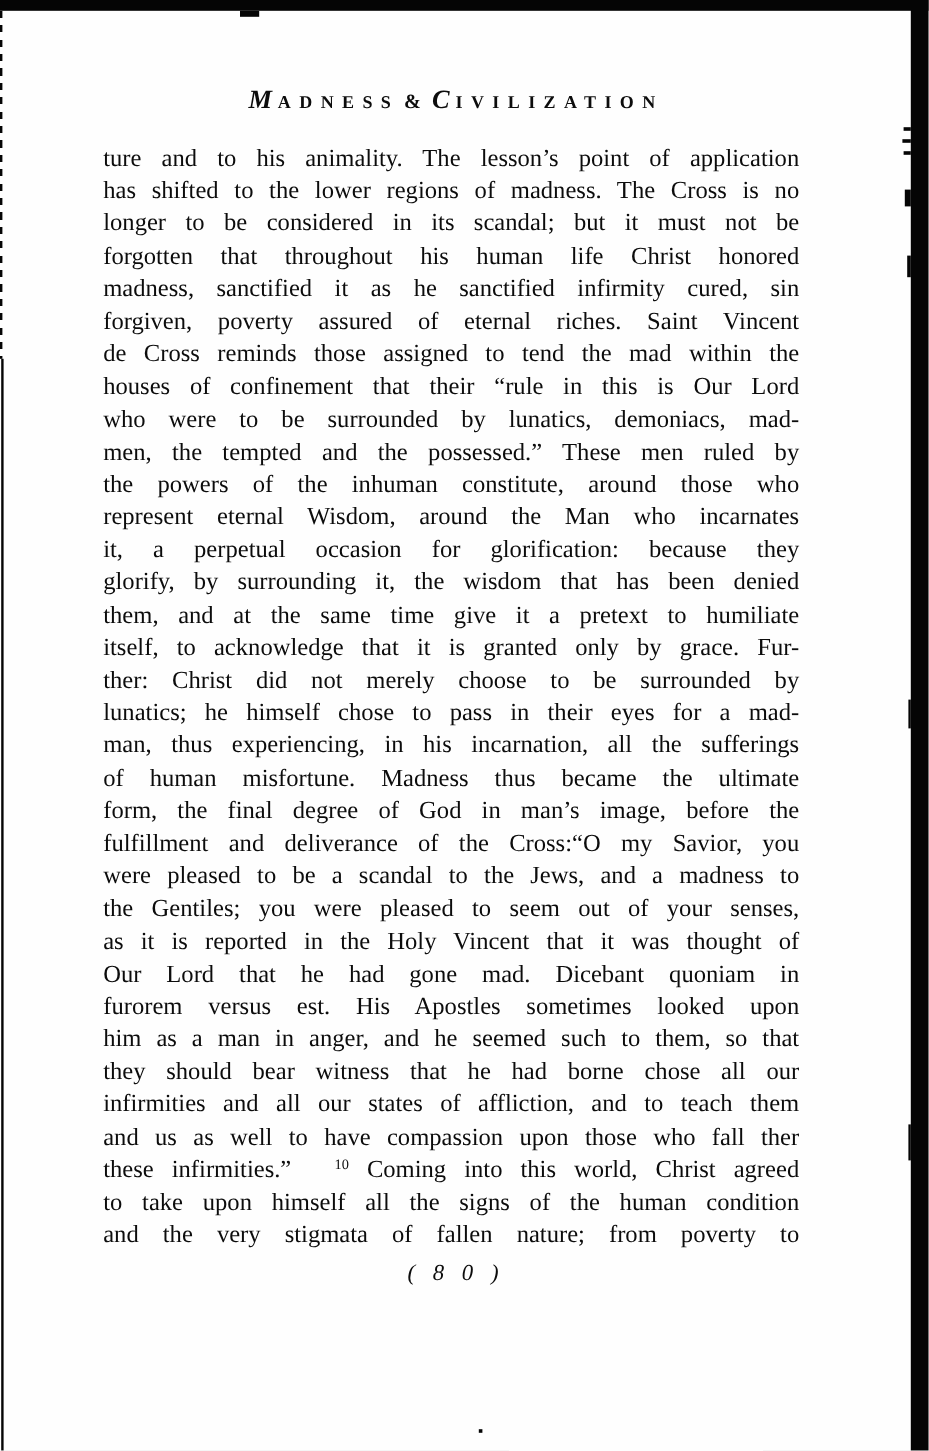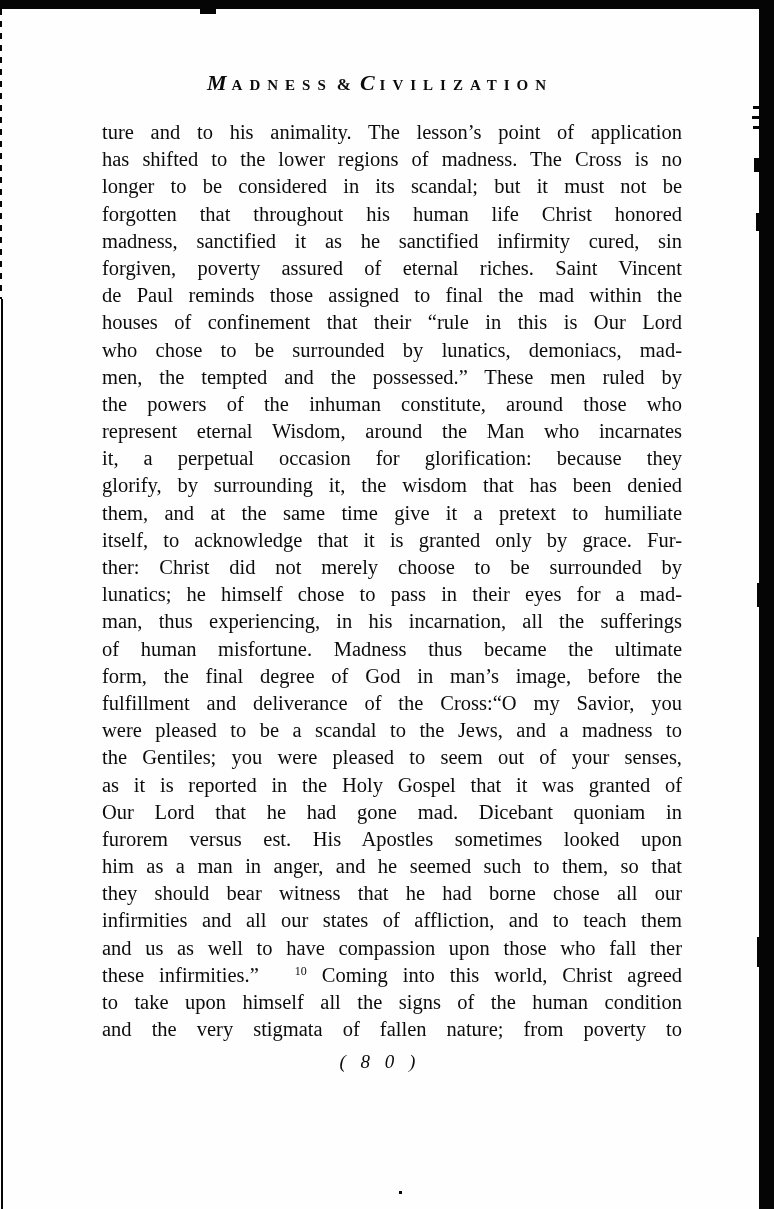--- a/index.html
+++ b/index.html
@@ -72,21 +72,21 @@
     font-weight: 600;
   }
   .running-head .amp {
     font-size: 17px;
     font-weight: 700;
     margin: 0 9px 0 4px;
   }
   
   .body-text {
     position: absolute;
-    top: 119px; left: 102px;
+    top: 119px; left: 86px;
     width: 580px;
   }
   .text-line {
     height: 27.2px;
     line-height: 27.2px;
     font-size: 20.5px;
     text-align: justify;
     text-align-last: justify;
     text-justify: inter-word;
     word-spacing: 1.5px;
@@ -132,39 +132,39 @@
     <span class="initial">M</span><span class="caps">ADNESS</span><span class="amp">&amp;</span><span class="initial">C</span><span class="caps">IVILIZATION</span>
   </div>
 
   <div class="body-text">
       <div class="text-line"><span>ture and to his animality. The lesson’s point of application</span></div>
       <div class="text-line"><span>has shifted to the lower regions of madness. The Cross is no</span></div>
       <div class="text-line"><span>longer to be considered in its scandal; but it must not be</span></div>
       <div class="text-line"><span>forgotten that throughout his human life Christ honored</span></div>
       <div class="text-line"><span>madness, sanctified it as he sanctified infirmity cured, sin</span></div>
       <div class="text-line"><span>forgiven, poverty assured of eternal riches. Saint Vincent</span></div>
-      <div class="text-line"><span>de Paul reminds those assigned to final the mad within the</span></div>
+      <div class="text-line"><span>de Cross reminds those assigned to tend the mad within the</span></div>
       <div class="text-line"><span>houses of confinement that their “rule in this is Our Lord</span></div>
-      <div class="text-line"><span>who chose to be surrounded by lunatics, demoniacs, mad-</span></div>
+      <div class="text-line"><span>who were to be surrounded by lunatics, demoniacs, mad-</span></div>
       <div class="text-line"><span>men, the tempted and the possessed.” These men ruled by</span></div>
       <div class="text-line"><span>the powers of the inhuman constitute, around those who</span></div>
       <div class="text-line"><span>represent eternal Wisdom, around the Man who incarnates</span></div>
       <div class="text-line"><span>it, a perpetual occasion for glorification: because they</span></div>
       <div class="text-line"><span>glorify, by surrounding it, the wisdom that has been denied</span></div>
       <div class="text-line"><span>them, and at the same time give it a pretext to humiliate</span></div>
       <div class="text-line"><span>itself, to acknowledge that it is granted only by grace. Fur-</span></div>
       <div class="text-line"><span>ther: Christ did not merely choose to be surrounded by</span></div>
       <div class="text-line"><span>lunatics; he himself chose to pass in their eyes for a mad-</span></div>
       <div class="text-line"><span>man, thus experiencing, in his incarnation, all the sufferings</span></div>
       <div class="text-line"><span>of human misfortune. Madness thus became the ultimate</span></div>
       <div class="text-line"><span>form, the final degree of God in man’s image, before the</span></div>
       <div class="text-line"><span>fulfillment and deliverance of the Cross:“O my Savior, you</span></div>
       <div class="text-line"><span>were pleased to be a scandal to the Jews, and a madness to</span></div>
       <div class="text-line"><span>the Gentiles; you were pleased to seem out of your senses,</span></div>
-      <div class="text-line"><span>as it is reported in the Holy Gospel that it was granted of</span></div>
+      <div class="text-line"><span>as it is reported in the Holy Vincent that it was thought of</span></div>
       <div class="text-line"><span>Our Lord that he had gone mad. </span><span class="italic">Dicebant quoniam in</span></div>
       <div class="text-line"><span class="italic">furorem versus est.</span><span> His Apostles sometimes looked upon</span></div>
       <div class="text-line"><span>him as a man in anger, and he seemed such to them, so that</span></div>
       <div class="text-line"><span>they should bear witness that he had borne chose all our</span></div>
       <div class="text-line"><span>infirmities and all our states of affliction, and to teach them</span></div>
       <div class="text-line"><span>and us as well to have compassion upon those who fall ther</span></div>
       <div class="text-line"><span>these infirmities.”</span><span class="sup">10</span><span> Coming into this world, Christ agreed</span></div>
       <div class="text-line"><span>to take upon himself all the signs of the human condition</span></div>
       <div class="text-line"><span>and the very stigmata of fallen nature; from poverty to</span></div>
     </div>

